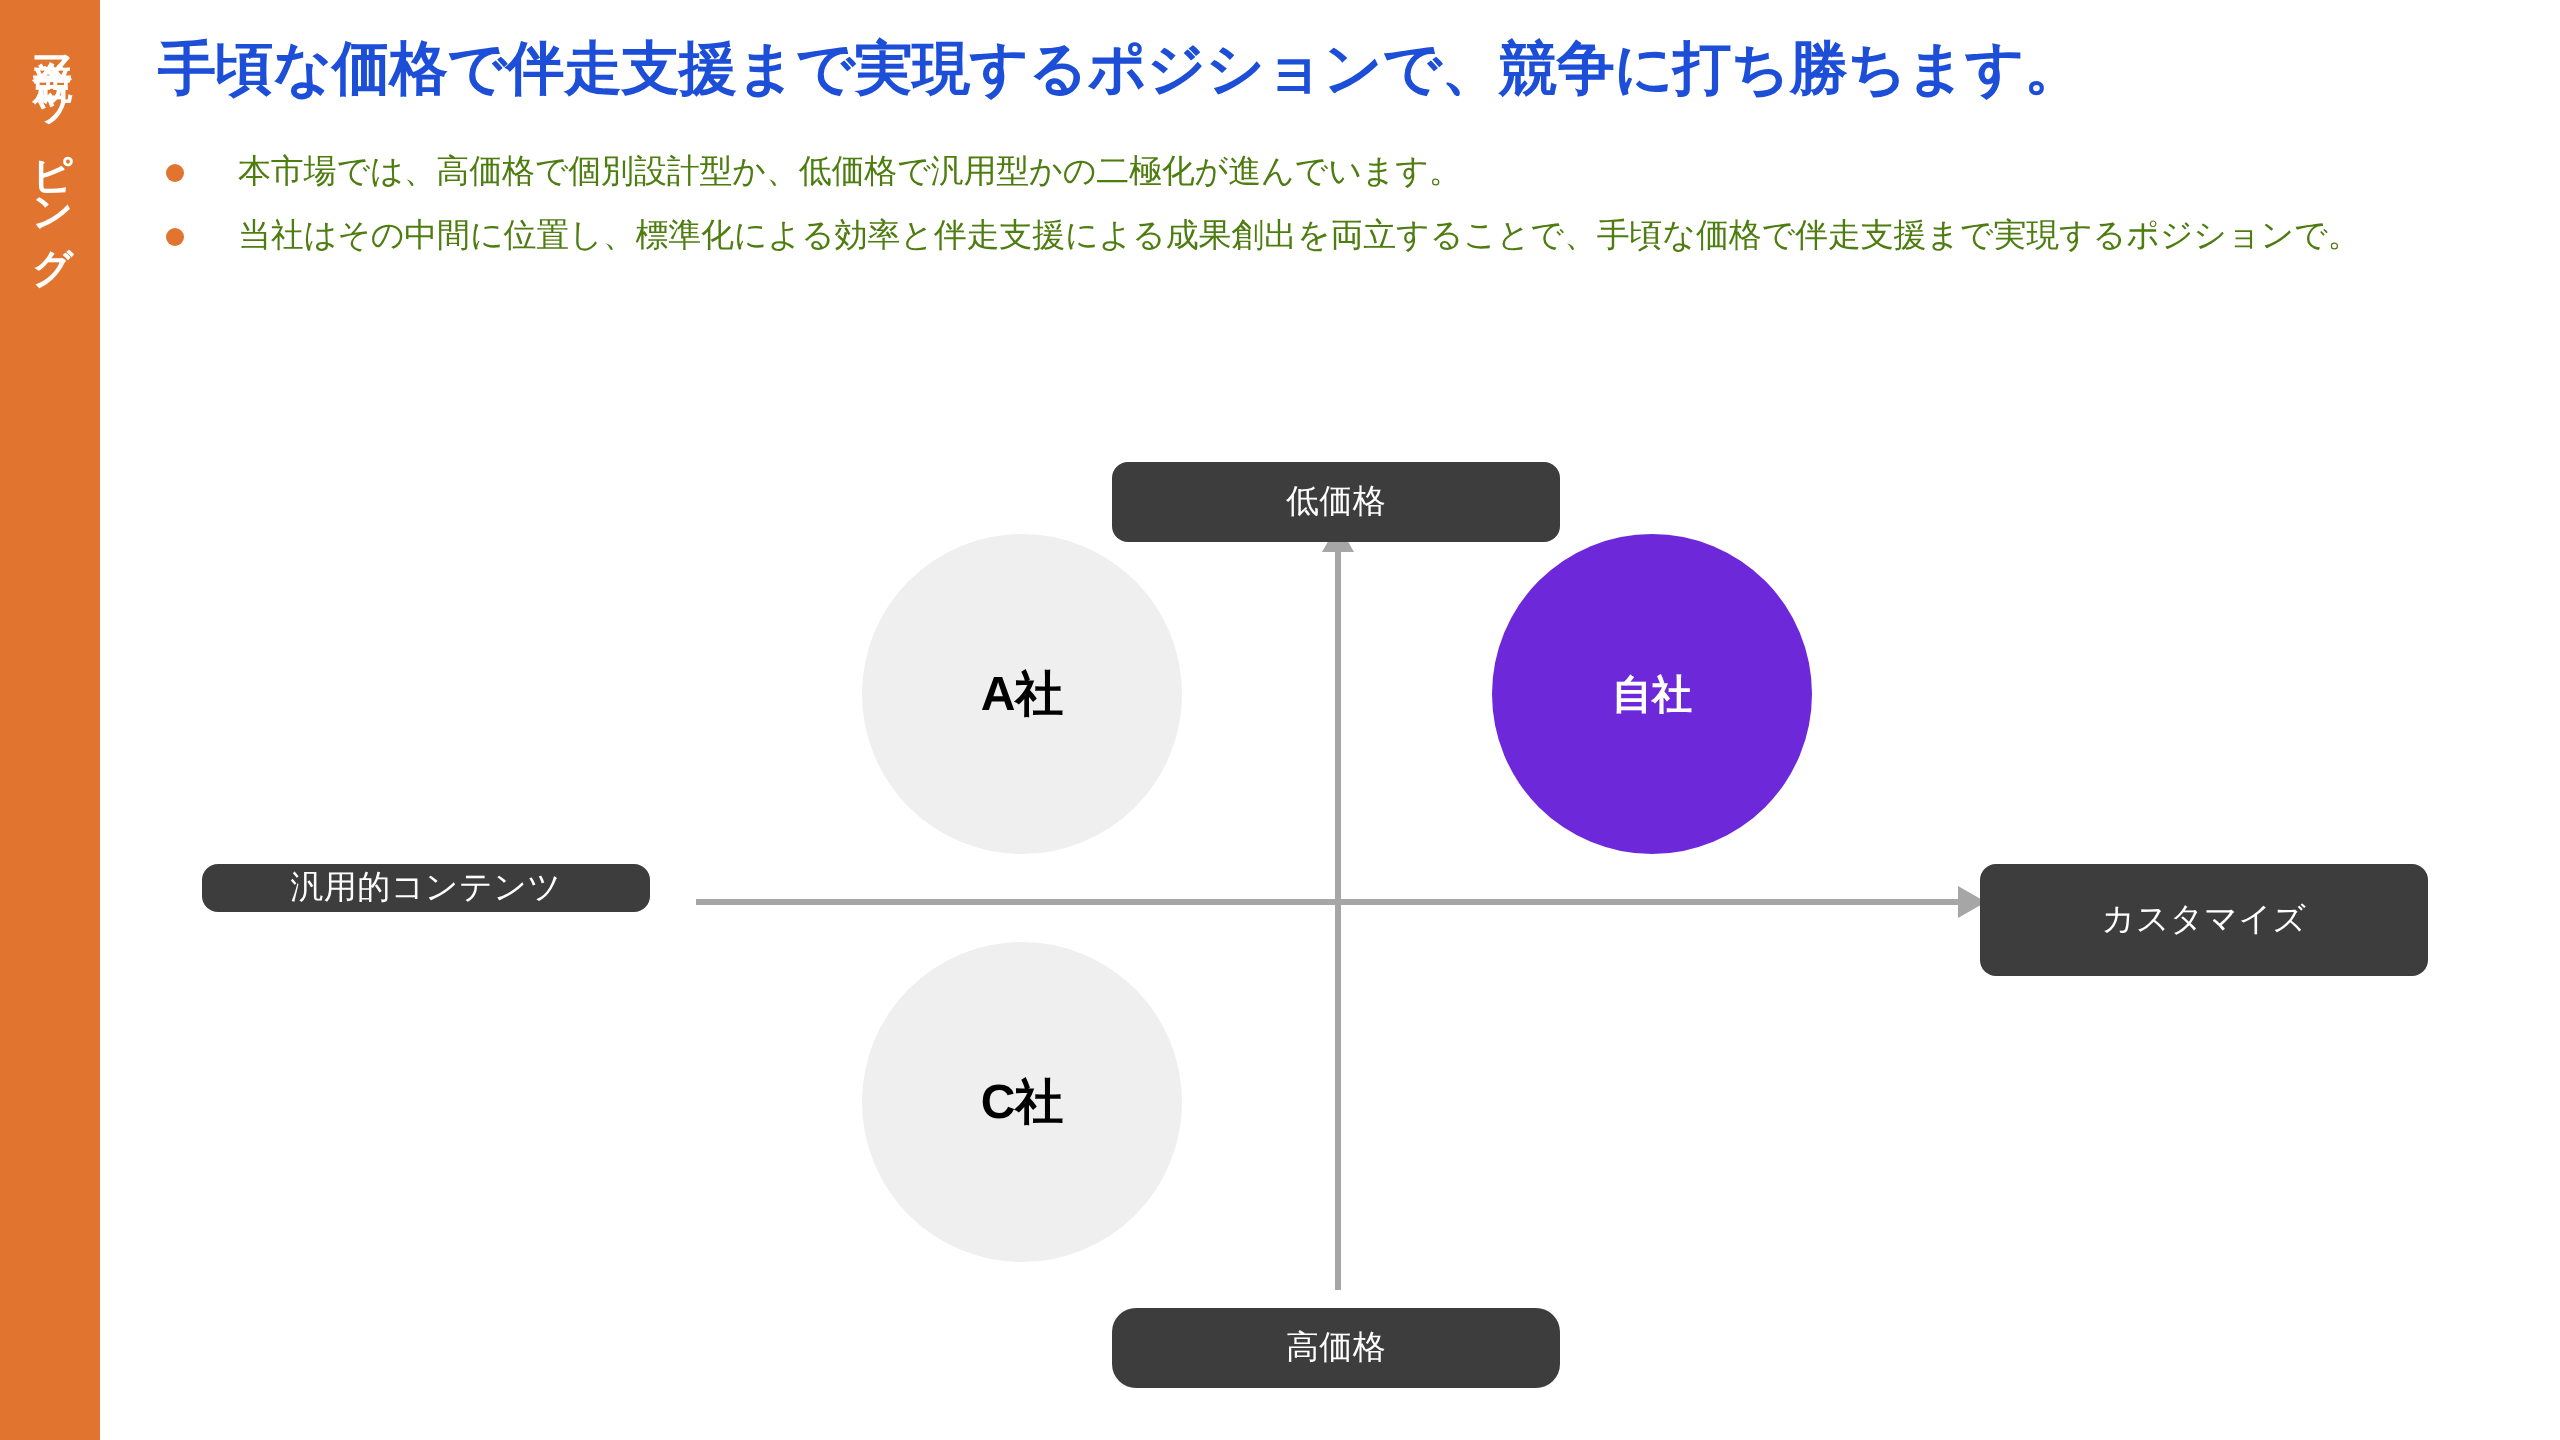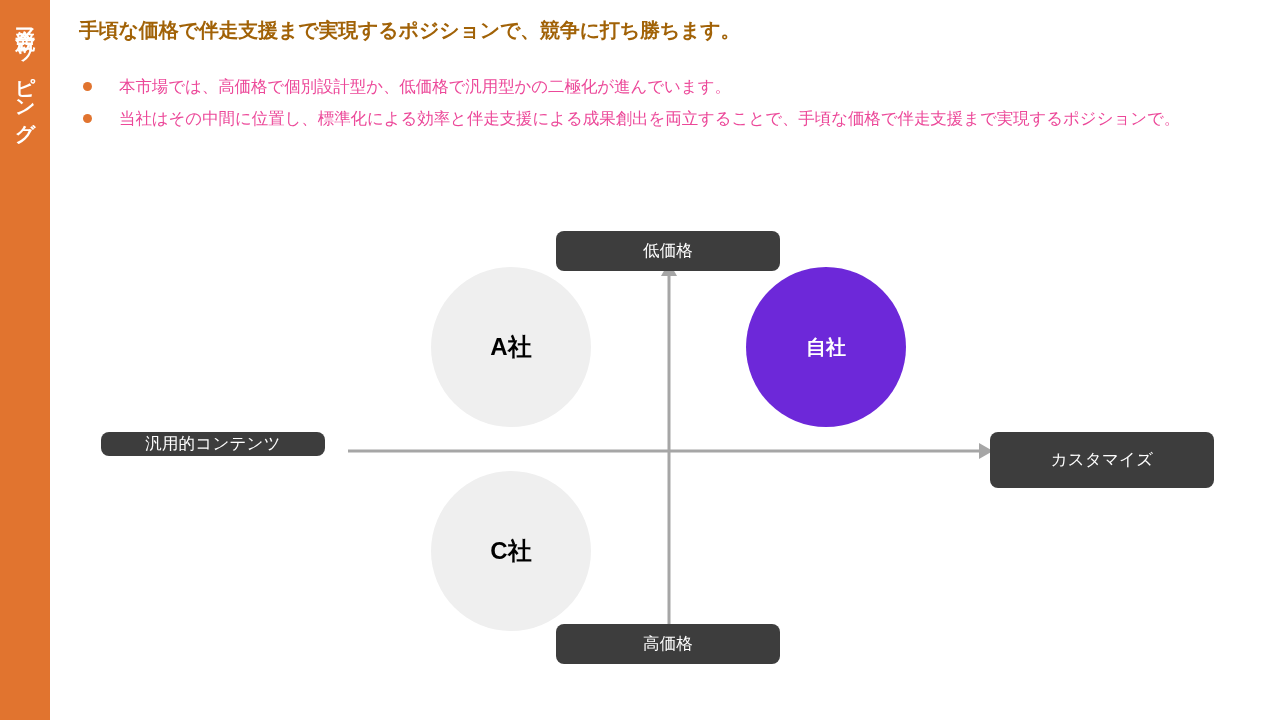--- a/index.html
+++ b/index.html
@@ -41,40 +41,40 @@
     text-orientation: upright;
     white-space: nowrap;
   }
 
   
   .title {
     position: absolute;
     left: 79px;
     top: 18px;
     width: 1180px;
-    color: #a16207;
-    font-size: 20px;
+    color: #1d4ed8;
+    font-size: 29px;
     font-weight: bold;
     letter-spacing: -0.2px;
     line-height: 1.2;
     white-space: nowrap;
   }
 
   .bullets {
     position: absolute;
     left: 79px;
     top: 74px;
     width: 1160px;
   }
   .bullet-row {
     position: relative;
     display: block;
     padding-left: 40px;
     margin-bottom: 7px;
-    color: #ec4899;
+    color: #4d7c0f;
     font-size: 16.5px;
     line-height: 1.52;
     letter-spacing: -0.1px;
   }
   .bullet-dot {
     position: absolute;
     left: 4px;
     top: 8px;
     width: 9px;
     height: 9px;
@@ -106,21 +106,21 @@
     color: #ffffff;
     border-radius: 8px;
     font-size: 16.5px;
     letter-spacing: 0.2px;
     display: flex;
     align-items: center;
     justify-content: center;
     box-sizing: border-box;
   }
   .pill-top    { left: 556px; top: 203px; width: 224px; height: 40px; margin-top: 28px; }
-  .pill-bottom { left: 556px; top: 624px; width: 224px; height: 40px; }
+  .pill-bottom { left: 556px; top: 654px; width: 224px; height: 40px; border-radius: 12px; }
   .pill-left   { left: 101px; top: 432px; width: 224px; height: 24px; }
   .pill-right  { left: 990px; top: 432px; width: 224px; height: 56px; text-align: center; }
 
   .bubble {
     position: absolute;
     border-radius: 50%;
     display: flex;
     align-items: center;
     justify-content: center;
     font-weight: bold;

